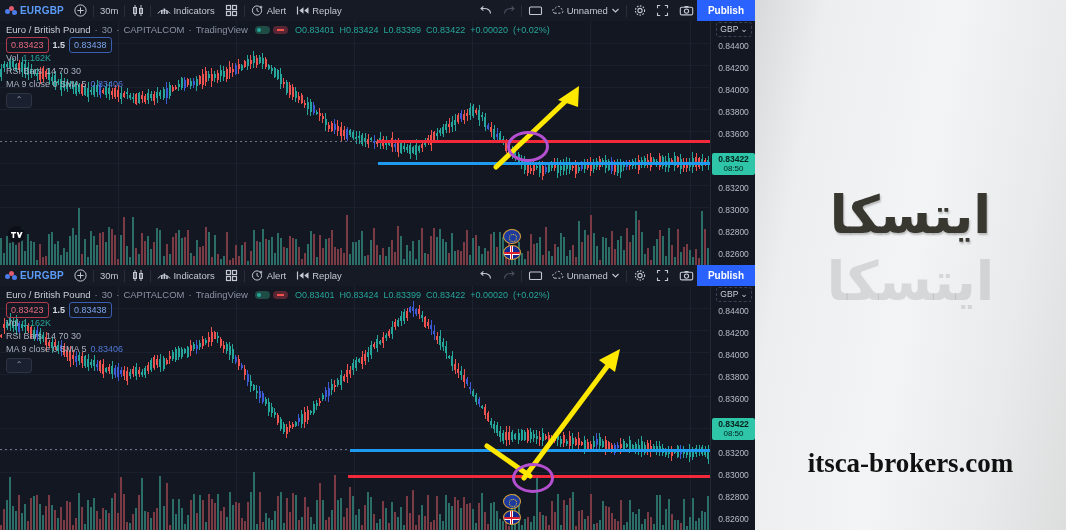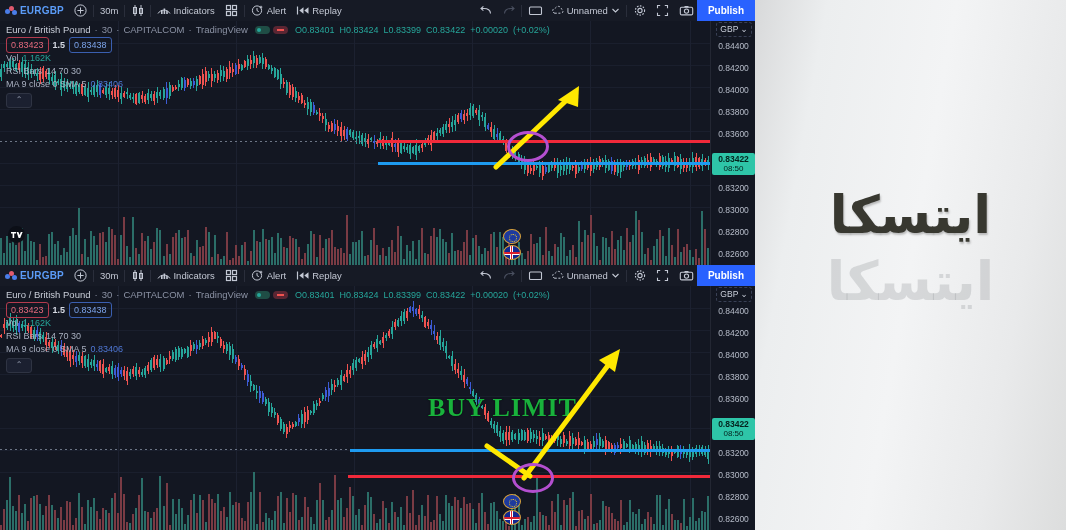--- a/index.html
+++ b/index.html
@@ -151,20 +151,21 @@
   .tvmark svg{display:block;}
 </style>
 </head>
 <body>
 
 <div class="page">
 
   <div class="brand-panel">
     <div class="brand-ghost">ایتسکا</div>
     <div class="brand-fa">ایتسکا</div>
+    <div class="brand-url">itsca-brokers.com</div>
   </div>
 
   <div class="panel p1">
 
     <div class="toolbar">
       <div class="tb-item">
         <span class="logo-dot">
             <i></i>
             <i></i>
             <i></i>
@@ -1996,21 +1997,20 @@
       <div class="hline blue" style="top:163px;left:350px;width:360px"></div>
       <div class="hline red" style="top:189px;left:348px;width:362px"></div>
 
       <svg class="arrow" style="left:480px;top:60px;width:160px;height:140px">
         <line x1="7" y1="100" x2="50" y2="130" stroke="#ffe800" stroke-width="5" stroke-linecap="round"></line>
         <line x1="44" y1="132" x2="132" y2="14" stroke="#ffe800" stroke-width="5" stroke-linecap="round"></line>
         <polygon points="140,3 135,26 119,14" fill="#ffe800"></polygon>
       </svg>
       <div class="circle" style="left:512px;top:177px;width:36px;height:24px"></div>
 
-      <div class="anno" style="left:428px;top:107px;font-size:26px;letter-spacing:1px">BUY LIMIT</div>
 
       <div class="flags" style="left:503px;top:208px">
         <div class="flag eu"></div>
         <div class="flag uk" style="margin-top:1px">
           <i class="h"></i>
             <i class="v"></i>
             <i class="r1"></i>
             <i class="r2"></i>
         </div>
       </div>

